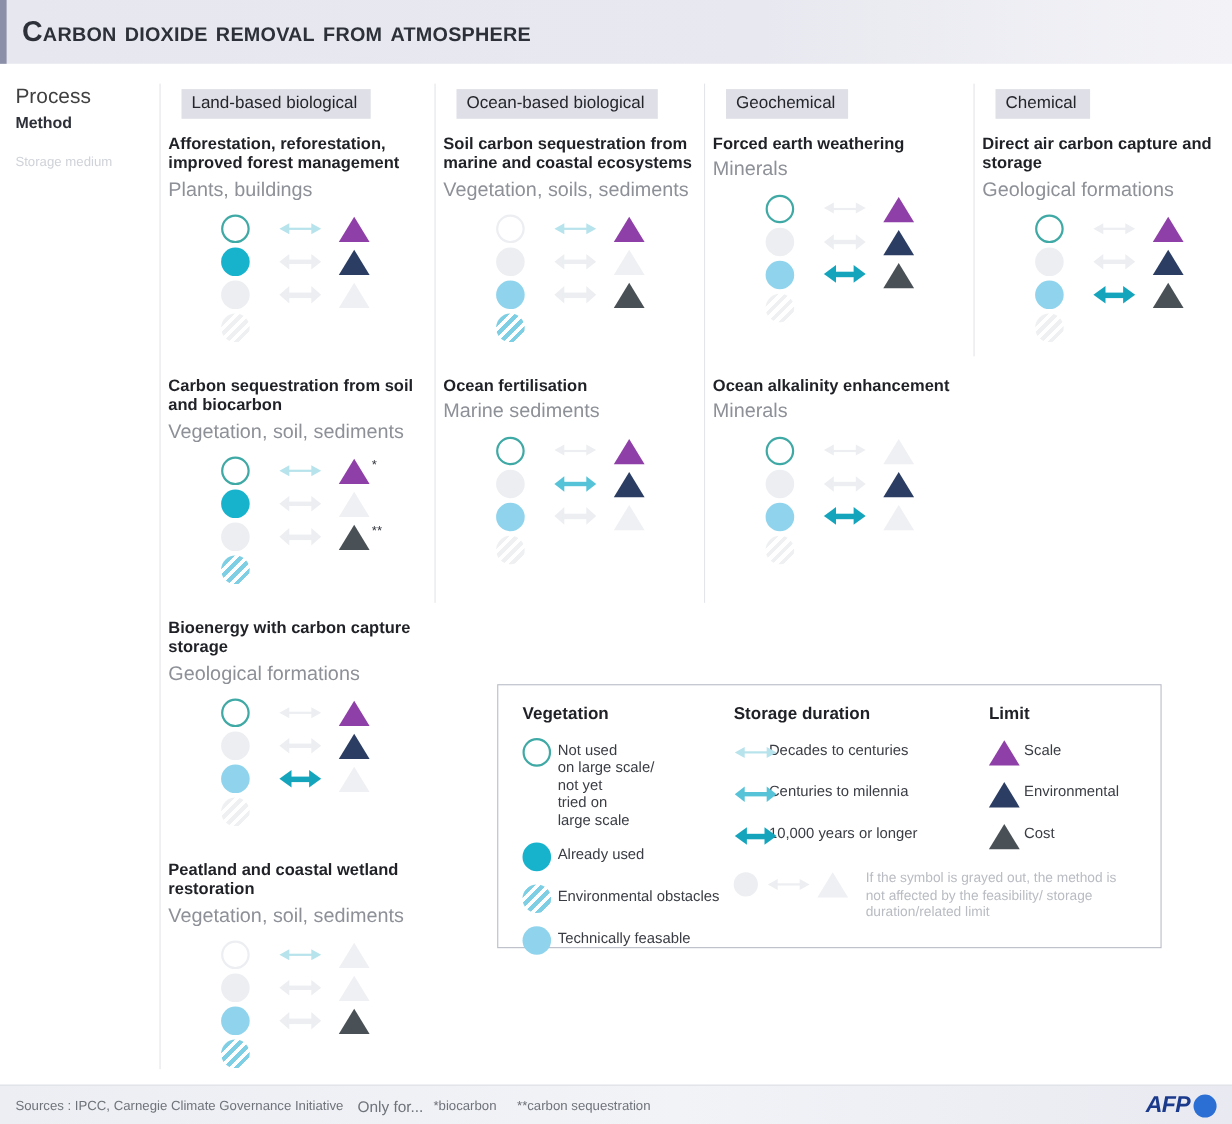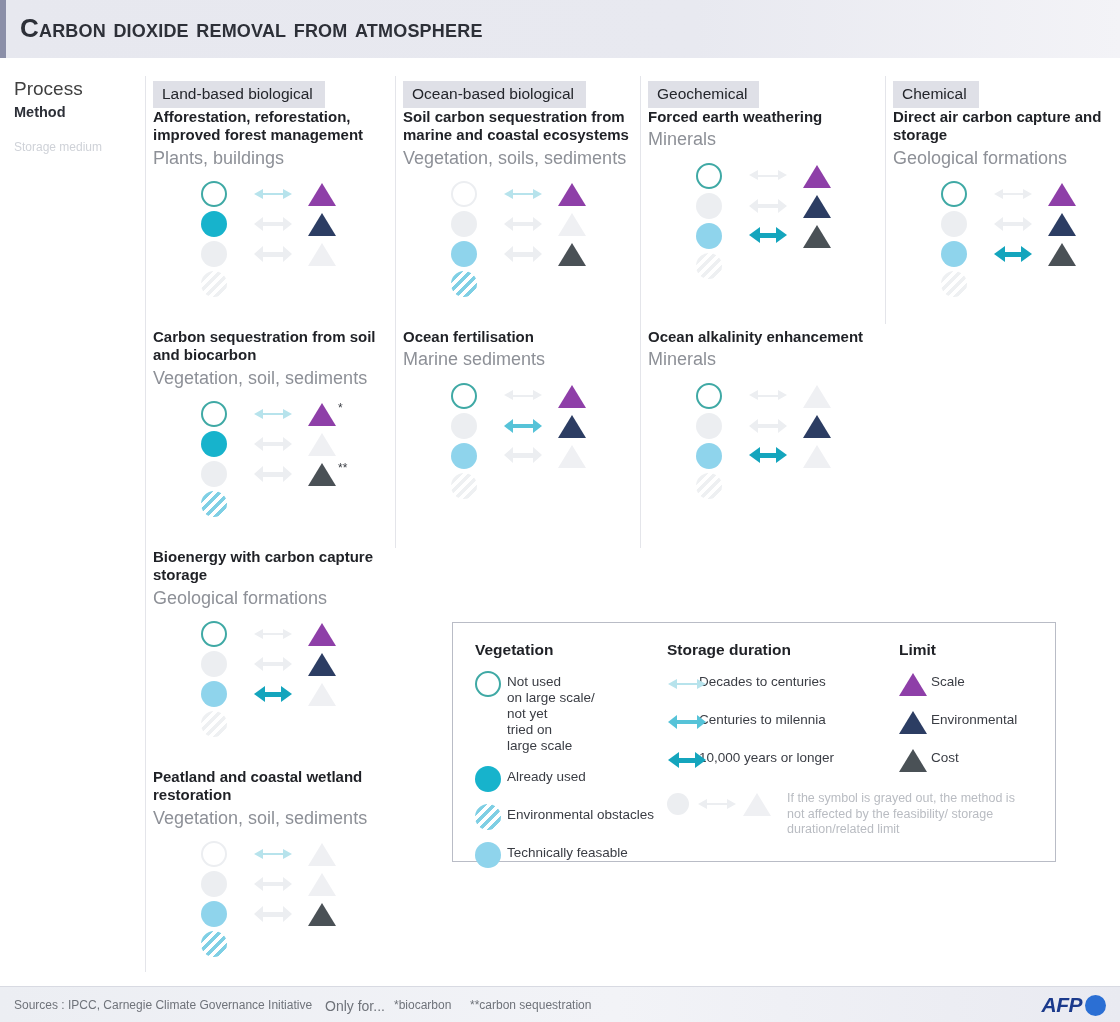--- a/index.html
+++ b/index.html
@@ -26,37 +26,38 @@
   }
 
   
   .rowlabels { position: absolute; left: 14px; top: 78px; width: 130px; }
   .rowlabel-process { font-size: 19px; color: #404040; margin-bottom: 4px; }
   .rowlabel-method  { font-size: 14.5px; color: #2d3038; font-weight: bold; margin-bottom: 20px; }
   .rowlabel-storage { font-size: 12px; color: #cfd2d8; }
 
   
   .columns { position: absolute; left: 145px; top: 76px; width: 975px; height: 900px; }
-  .col { position: absolute; top: 0; border-left: 1px solid #e4e5ea; padding-left: 0; }
+  .col { position: absolute; top: 0; border-left: 1px solid #e4e5ea; padding-left: 12px; }
   .col-0 { left: 0px;   width: 245px; height: 896px; }
   .col-1 { left: 250px; width: 240px; height: 472px; }
   .col-2 { left: 495px; width: 240px; height: 472px; }
   .col-3 { left: 740px; width: 235px; height: 248px; }
 
   .col-head {
     display: inline-block; background: #dfe0e7; color: #24262c;
     font-size: 15.5px; padding: 4px 12px 5px 9px; margin-left: 7px; margin-top: 5px;
     white-space: nowrap;
   }
 
   
   .method { position: absolute; left: 7px; width: 100%; }
   .method-title {
     font-size: 15px; font-weight: bold; color: #1f2126; line-height: 1.22;
     width: 230px;
+    margin-top: 14px;
   }
   .method-sub { font-size: 18px; color: #8d9097; margin-top: 3px; line-height: 1.2; }
 
   
   .symbols { margin-top: 12px; position: relative; width: 220px; }
   .srow { position: relative; height: 30px; }
 
   .cell { position: absolute; top: 0; }
   .cell-circle { left: 48px; }
   .cell-arrow  { left: 100px; }

